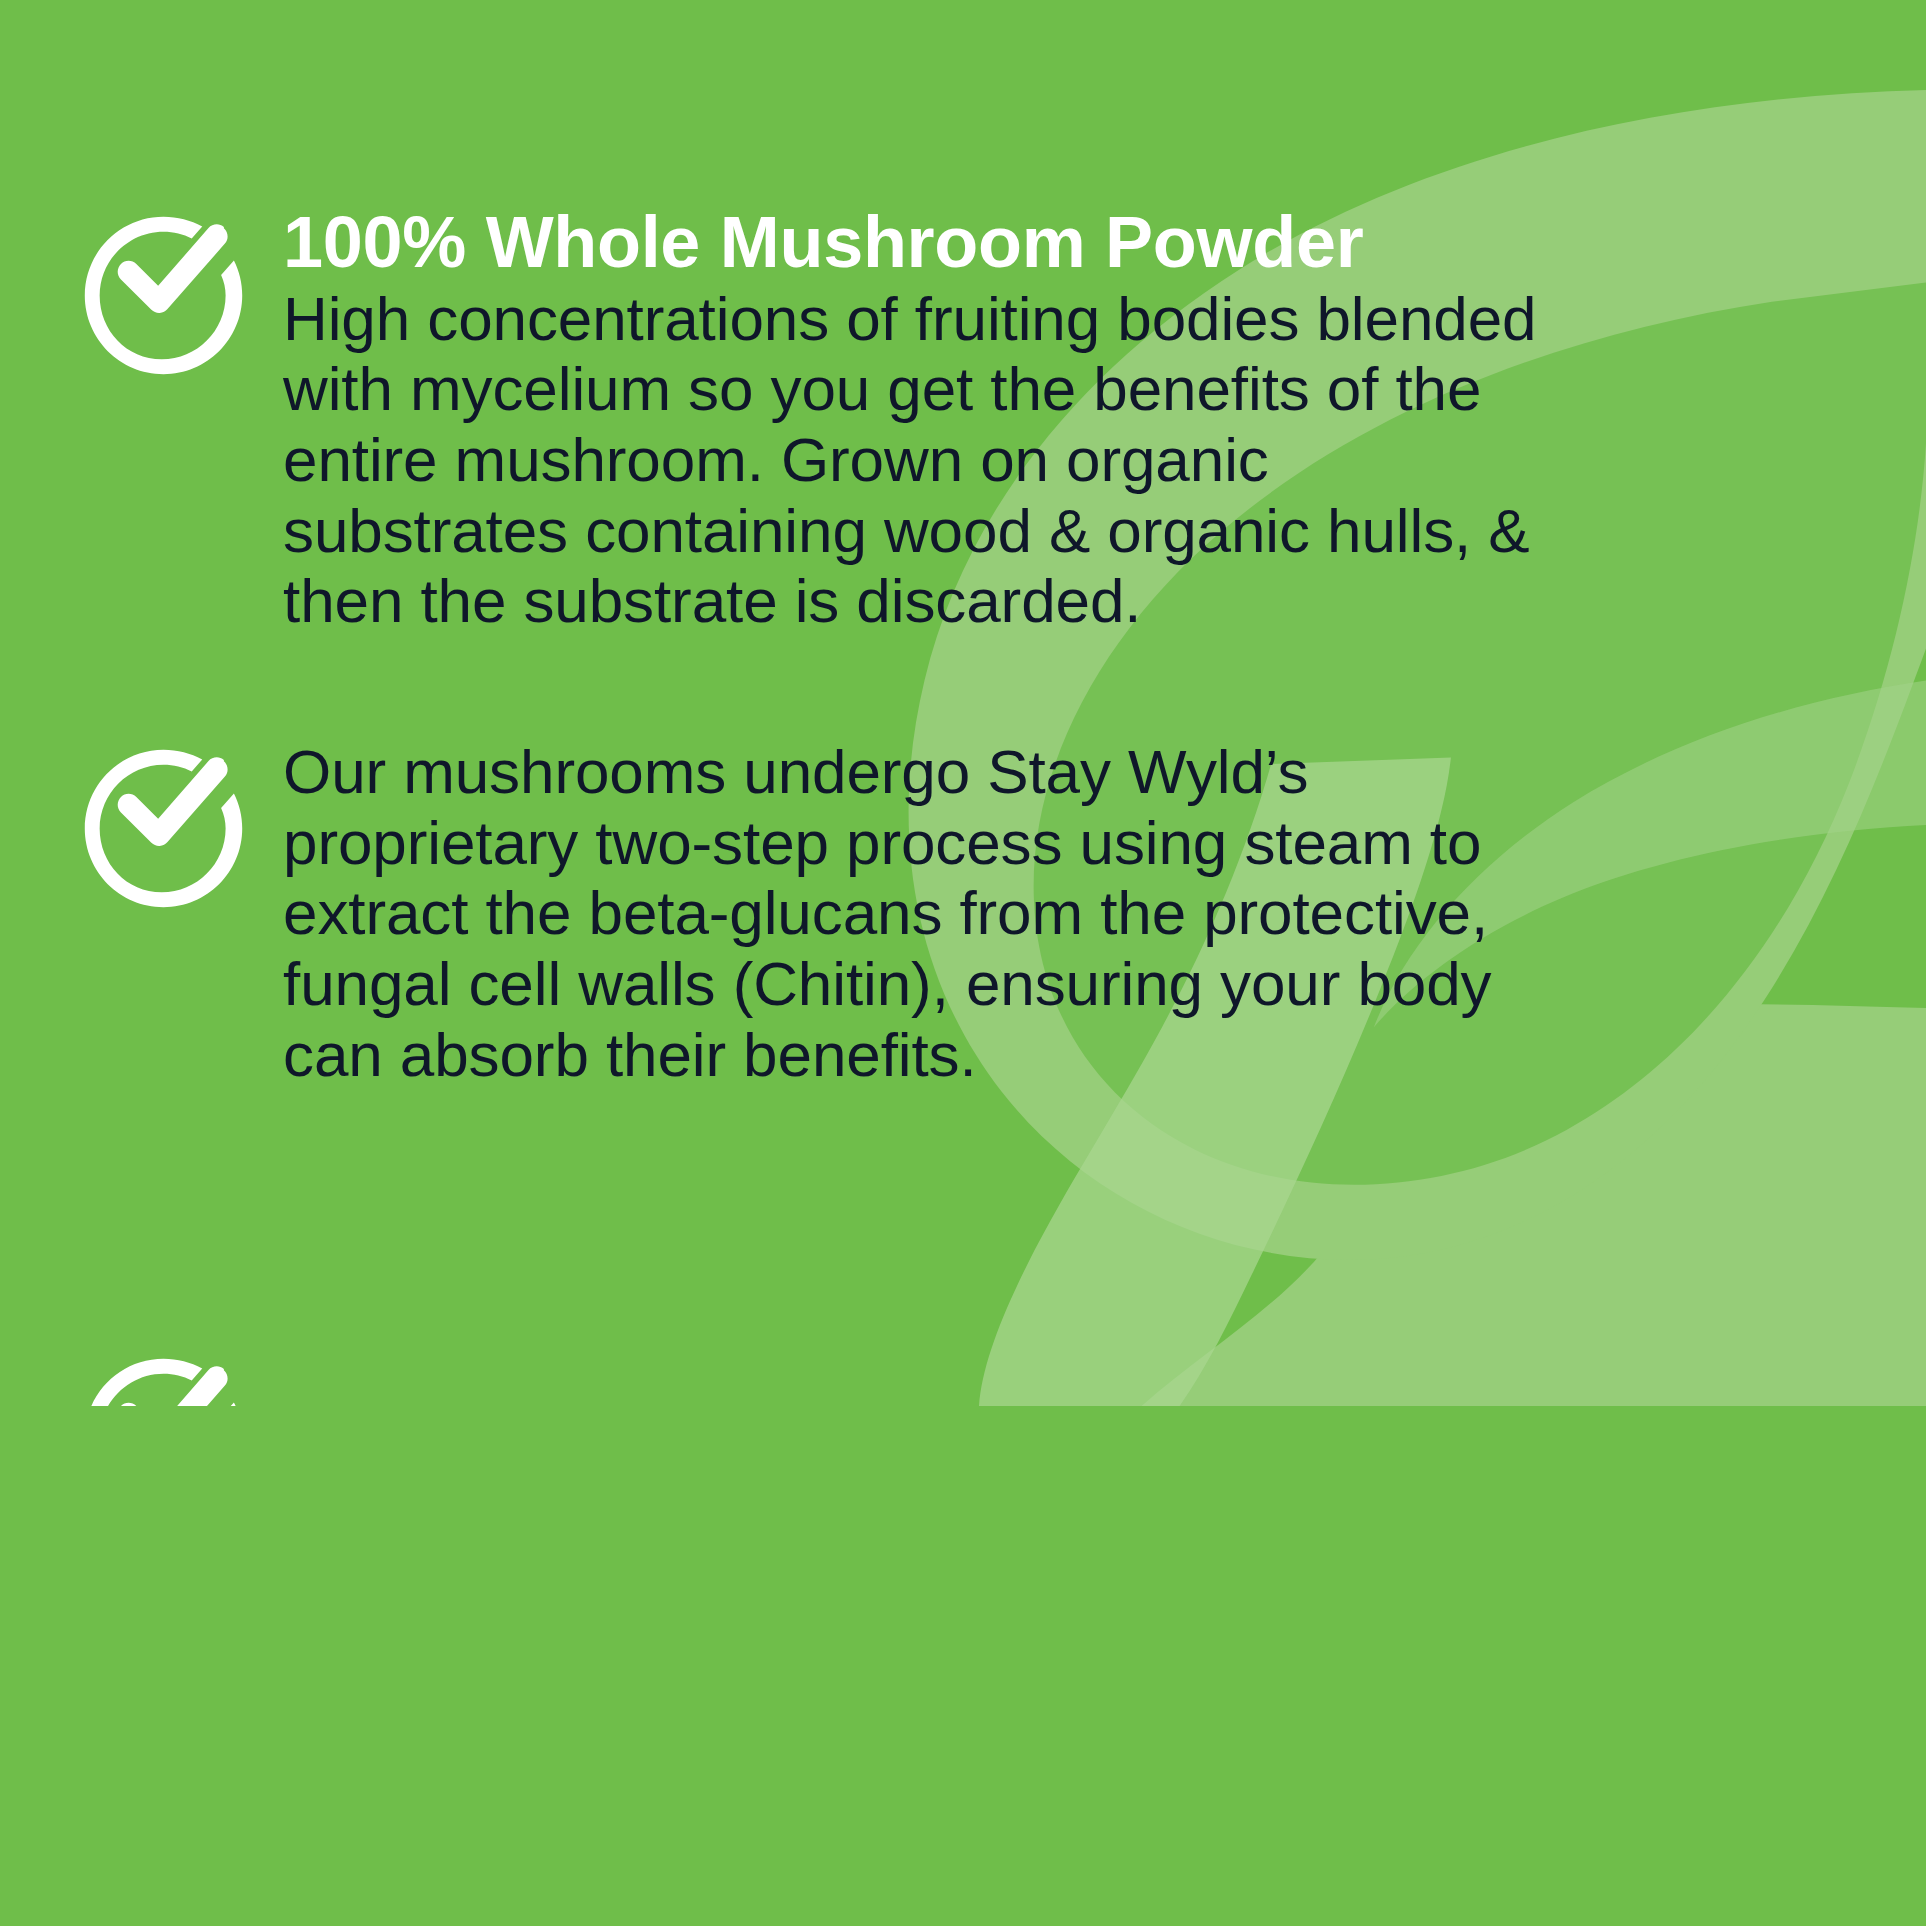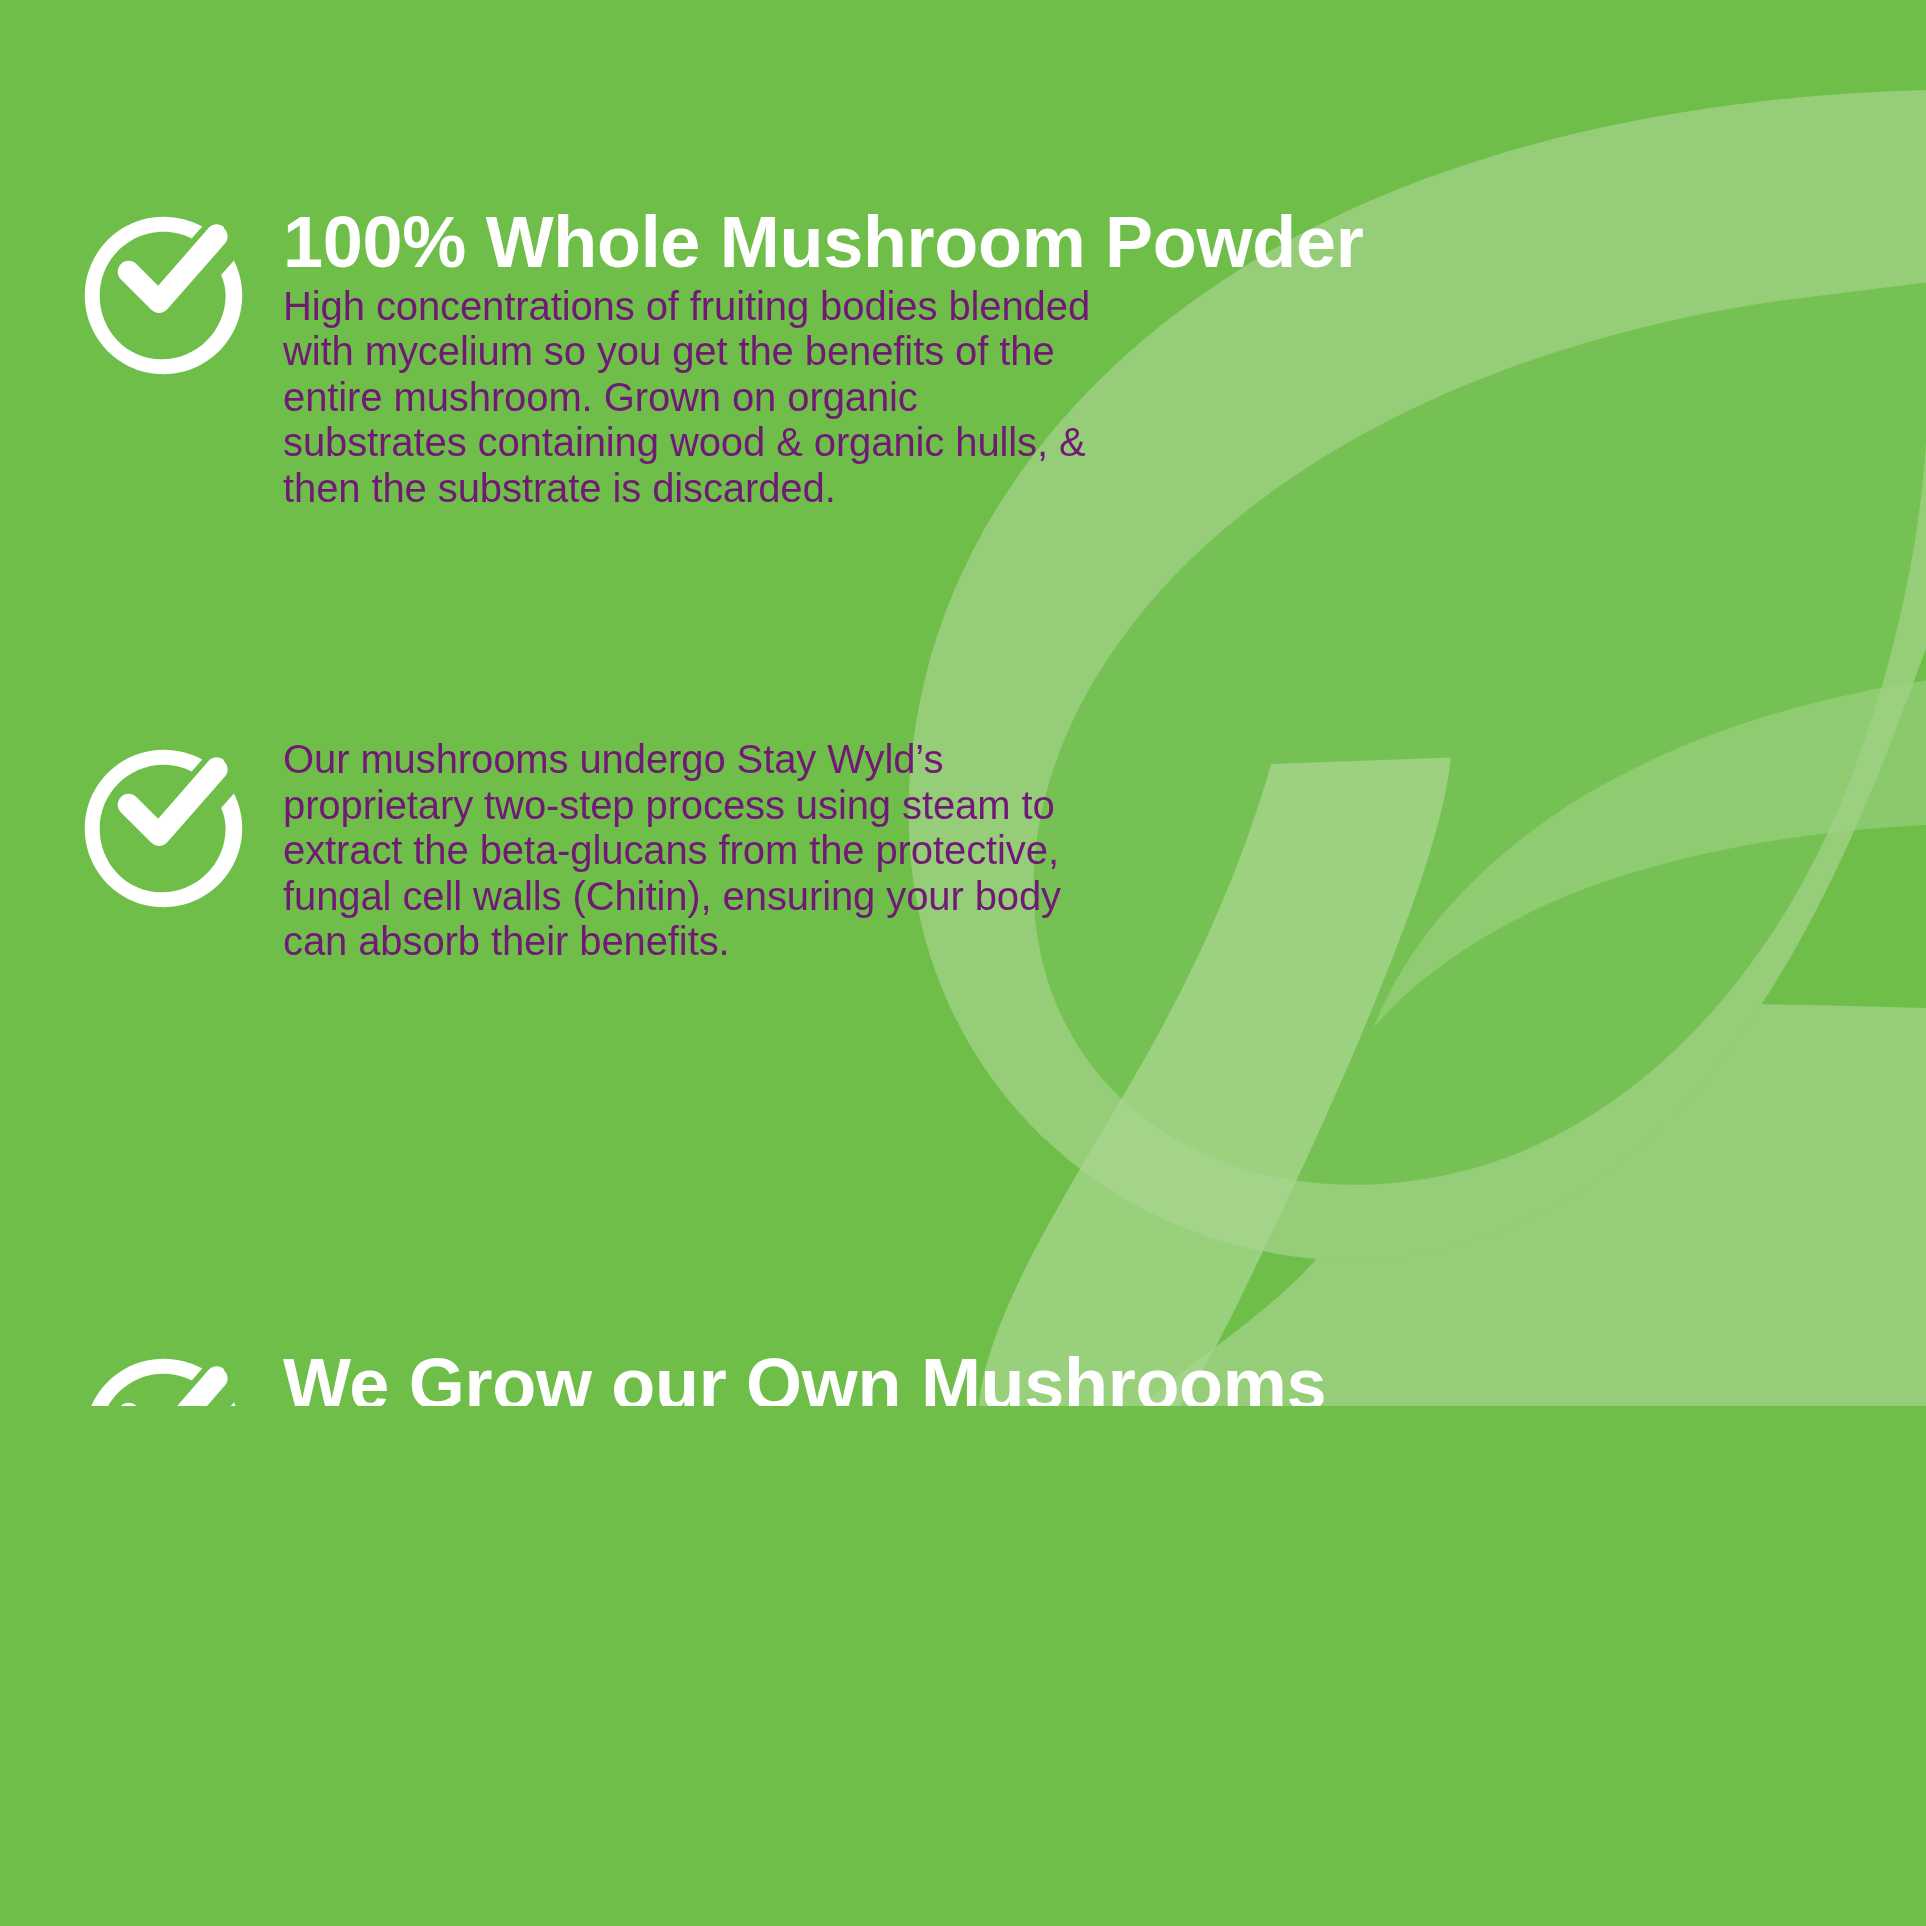--- a/index.html
+++ b/index.html
@@ -64,22 +64,22 @@
     color: #ffffff;
     font-size: 72px;
     font-weight: 700;
     line-height: 1.07;
     letter-spacing: -0.3px;
     margin: 0 0 2.6px 0;
     white-space: pre-line;
   }
 
   .benefit-body {
-    color: #701a75;
-    font-size: 40px;
+    color: #0f172a;
+    font-size: 62px;
     font-weight: 400;
     line-height: 1.14;
     letter-spacing: -0.1px;
     margin: 0;
     white-space: pre-line;
   }
 
   
   #row-0 { top: 204px; }
   #row-1 { top: 737px; }
@@ -174,19 +174,18 @@
     </div>
 
     <div class="benefit-row" id="row-2">
       <div class="check-wrap">
         <svg class="check-icon" viewBox="0 0 100 100" aria-hidden="true">
           <path fill="#ffffff" d="M50 4.5c-25.1 0-45.5 20.4-45.5 45.5S24.9 95.5 50 95.5 95.5 75.1 95.5 50c0-7.3-1.7-14.2-4.8-20.3l-7.4 8.4c1.7 3.7 2.6 7.7 2.6 11.9 0 20.3-16.6 36.9-36.9 36.9S13.1 70.3 13.1 50 29.7 13.1 50 13.1c5.9 0 11.4 1.4 16.3 3.9l6.1-6.9C65.7 6.6 58.1 4.5 50 4.5z"></path>
           <path fill="#ffffff" d="M84.9 10.4c-2.6-2.3-6.6-2-8.9 0.6L46.9 44.4 34.3 31.8c-2.5-2.5-6.5-2.5-8.9 0-2.5 2.5-2.5 6.5 0 8.9l17.6 17.6c1.3 1.3 3 1.9 4.8 1.8 1.8-0.1 3.4-1 4.5-2.3l33.2-37.8c2.3-2.6 2-6.6-0.6-8.9z"></path>
         </svg>
       </div>
       <div class="texts">
-        <h2 class="benefit-title">We Grow our Own Mushrooms</h2>
       </div>
     </div>
 
   </div>
 </div>
 
 
 </body></html>

